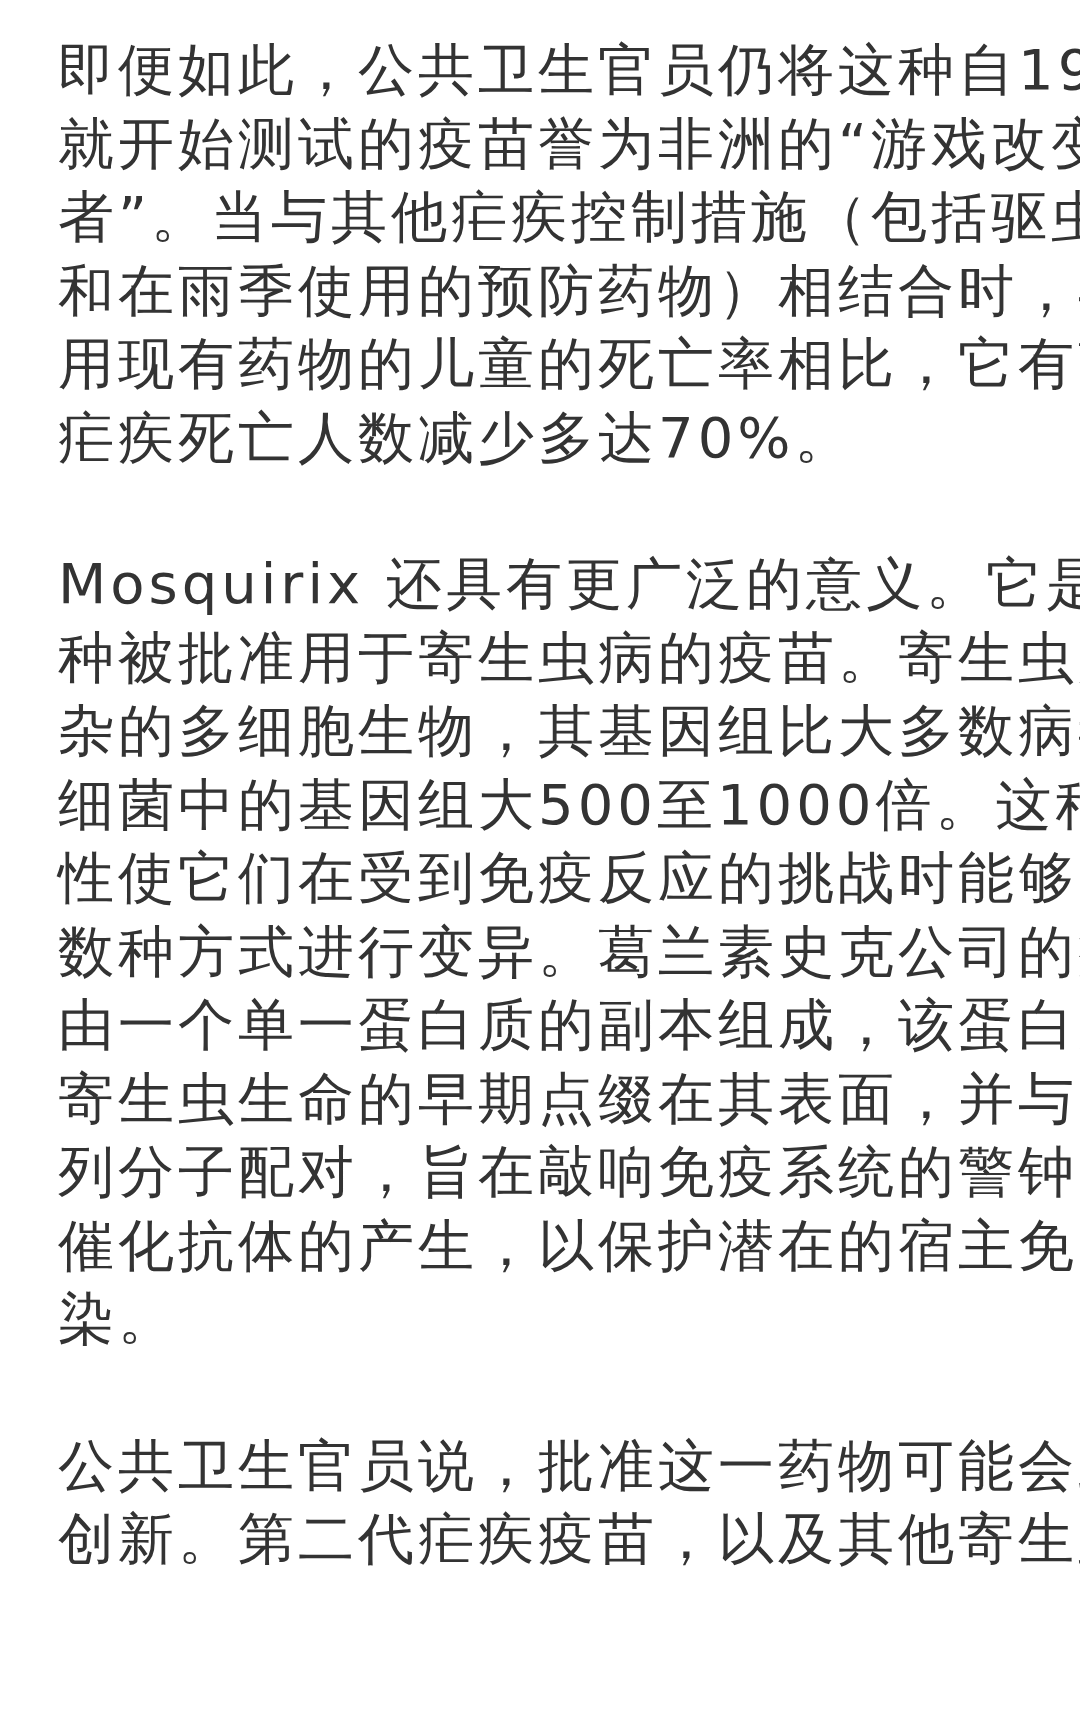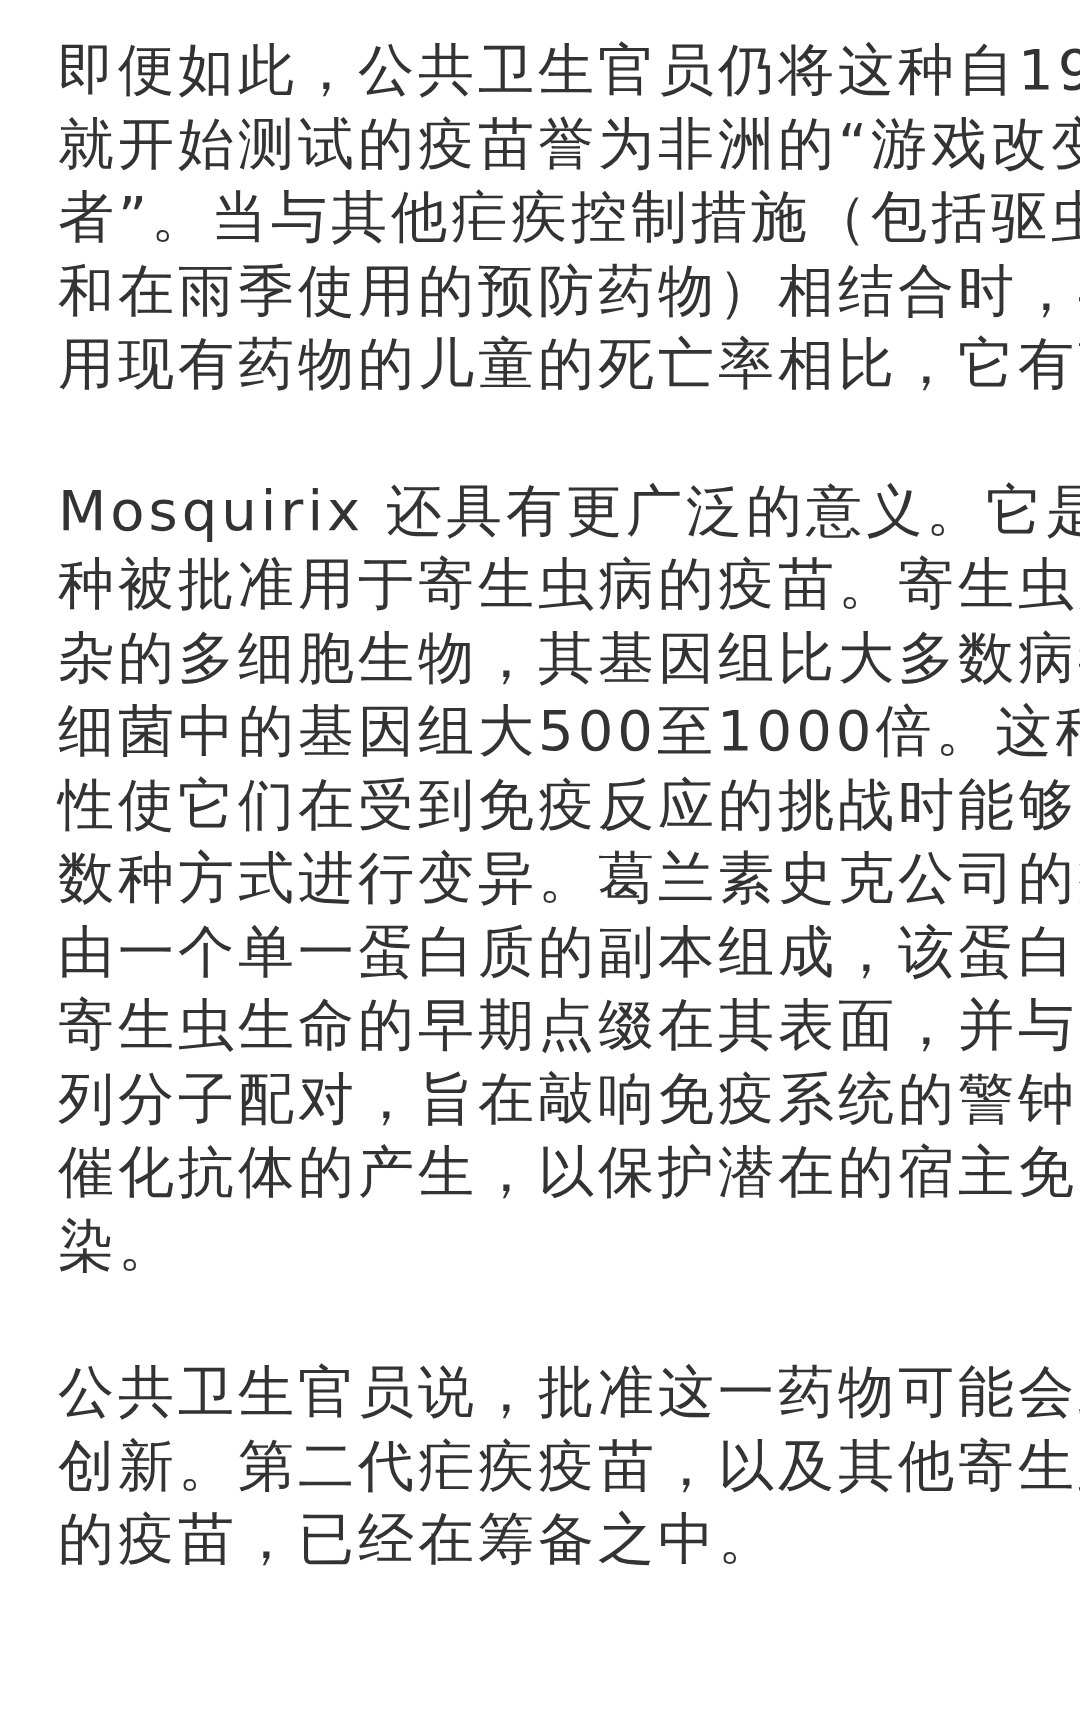--- a/index.html
+++ b/index.html
@@ -40,35 +40,35 @@
 <body>
 
 <div class="article">
 
   <div class="para">
     <span class="line">即便如此，公共卫生官员仍将这种自1987年</span>
     <span class="line">就开始测试的疫苗誉为非洲的“游戏改变</span>
     <span class="line">者”。当与其他疟疾控制措施（包括驱虫蚊帐</span>
     <span class="line">和在雨季使用的预防药物）相结合时，与使</span>
     <span class="line">用现有药物的儿童的死亡率相比，它有望将</span>
+    <span class="line">疟疾死亡人数减少多达70%。</span>
   </div>
 
   <div class="para">
     <span class="line">Mosquirix 还具有更广泛的意义。它是第一</span>
     <span class="line">种被批准用于寄生虫病的疫苗。寄生虫是复</span>
     <span class="line">杂的多细胞生物，其基因组比大多数病毒和</span>
     <span class="line">细菌中的基因组大500至1000倍。这种复杂</span>
     <span class="line">性使它们在受到免疫反应的挑战时能够以无</span>
     <span class="line">数种方式进行变异。葛兰素史克公司的疫苗</span>
     <span class="line">由一个单一蛋白质的副本组成，该蛋白质在</span>
     <span class="line">寄生虫生命的早期点缀在其表面，并与一系</span>
     <span class="line">列分子配对，旨在敲响免疫系统的警钟，并</span>
     <span class="line">催化抗体的产生，以保护潜在的宿主免受感</span>
     <span class="line">染。</span>
   </div>
 
   <div class="para">
     <span class="line">公共卫生官员说，批准这一药物可能会鼓励</span>
     <span class="line">创新。第二代疟疾疫苗，以及其他寄生虫病</span>
-    <span class="line">的疫苗，已经在筹备之中。</span>
   </div>
 
 </div>
 
 </body></html>

